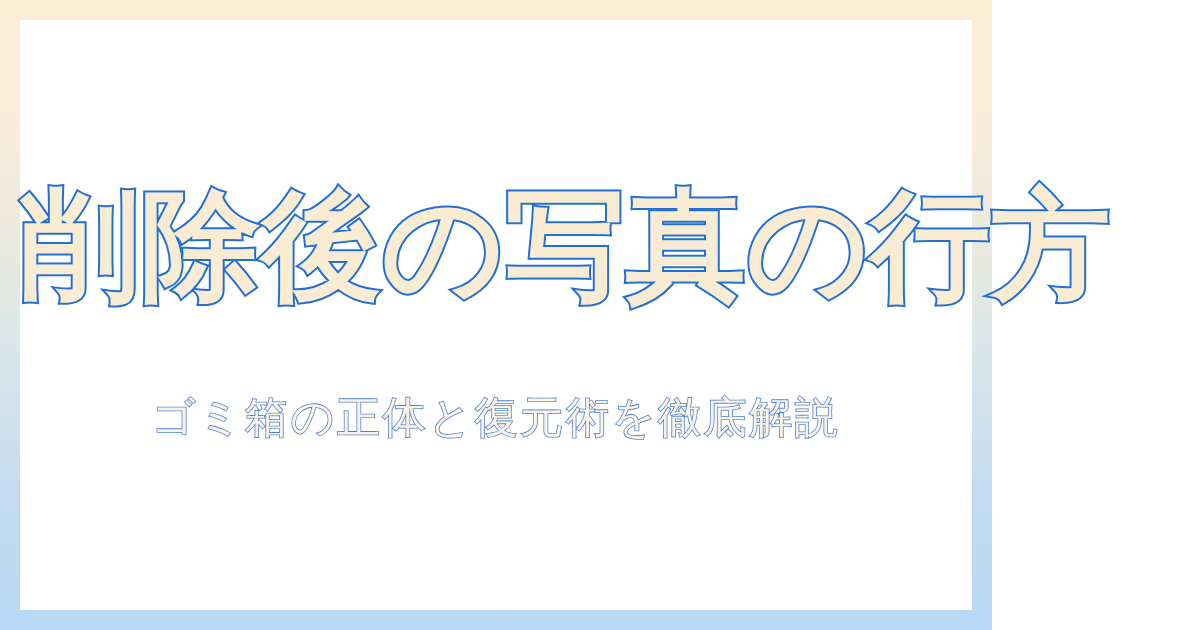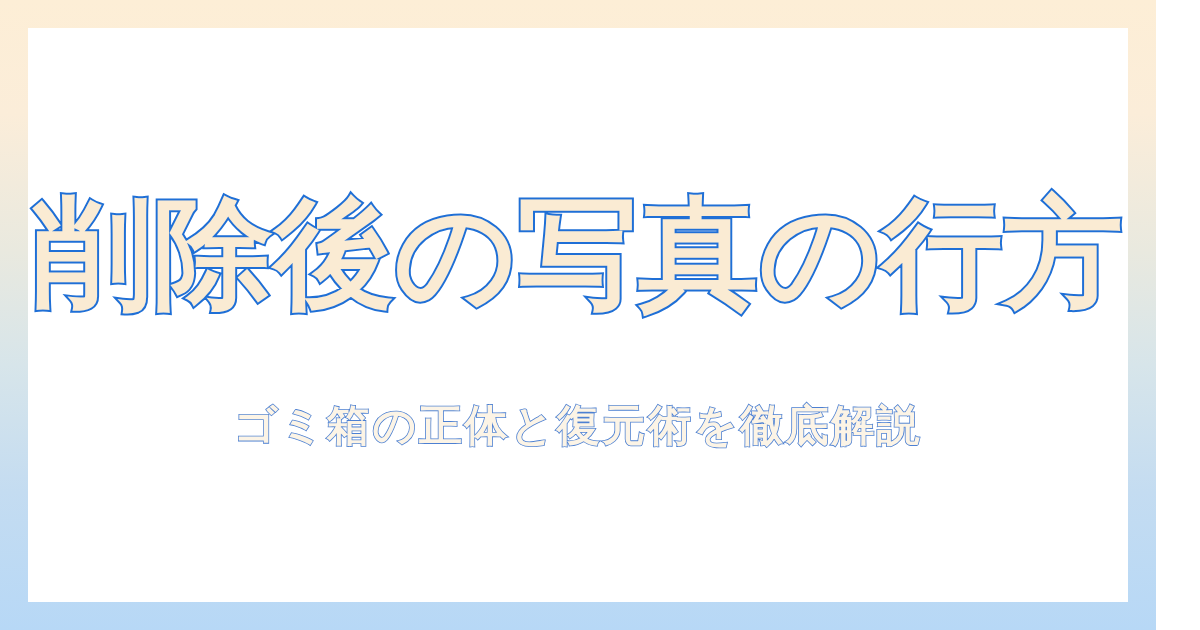--- a/index.html
+++ b/index.html
@@ -9,34 +9,34 @@
     height: 630px;
     overflow: hidden;
   }
 
   body {
     font-family: "Liberation Sans", sans-serif;
   }
 
   #og-card {
     position: relative;
-    width: 1156px;
+    width: 992px;
     height: 630px;
     box-sizing: border-box;
     
     background: linear-gradient(
       to bottom,
       #FDEED6 0%,
       #FBEDD9 18%,
       #E9E9DF 40%,
       #D7E5EA 58%,
       #C4DCF1 78%,
       #B7D8F6 100%
     );
-    padding: 28px;
+    padding: 20px;
   }
 
   #card-inner {
     position: relative;
     width: 100%;
     height: 100%;
     background: #FFFFFF;
     box-sizing: border-box;
     display: flex;
     flex-direction: column;
@@ -76,21 +76,21 @@
     top: 372px;
     text-align: center;
     line-height: 1;
   }
 
   .sub-title {
     display: inline-block;
     margin: 0;
     font-family: "DejaVu Sans", "Liberation Sans", sans-serif;
     font-size: 43px;
-    font-weight: 700;
+    font-weight: 400;
     letter-spacing: 0.06em;
     line-height: 1.2;
     color: #FCF4E6;                 
     -webkit-text-stroke: 1.6px #4D80D2;
     paint-order: stroke fill;
     white-space: nowrap;
   }
 </style>
 </head>
 <body>

